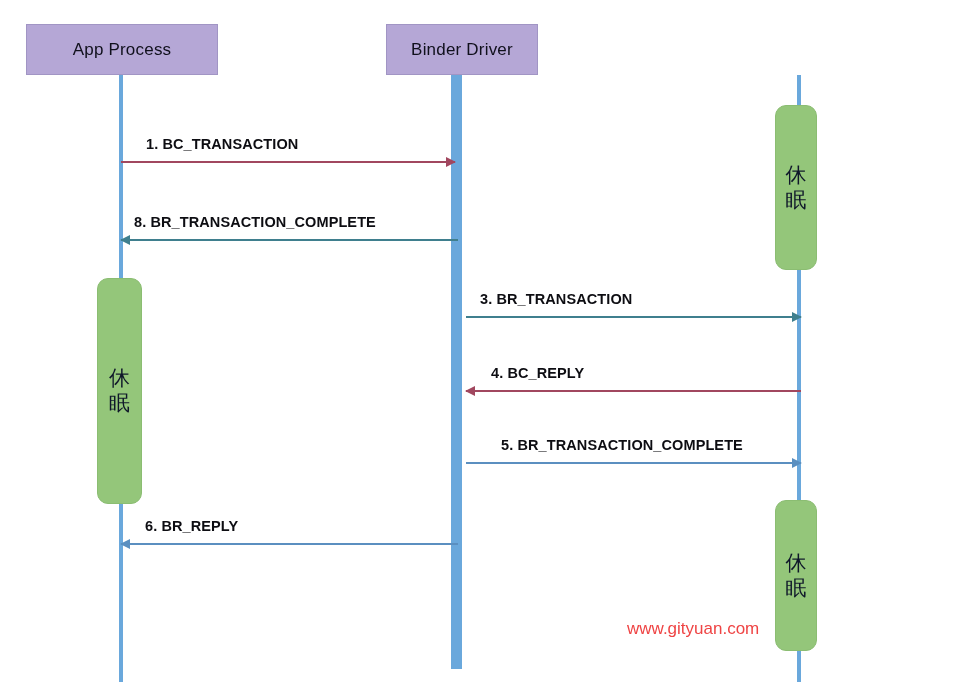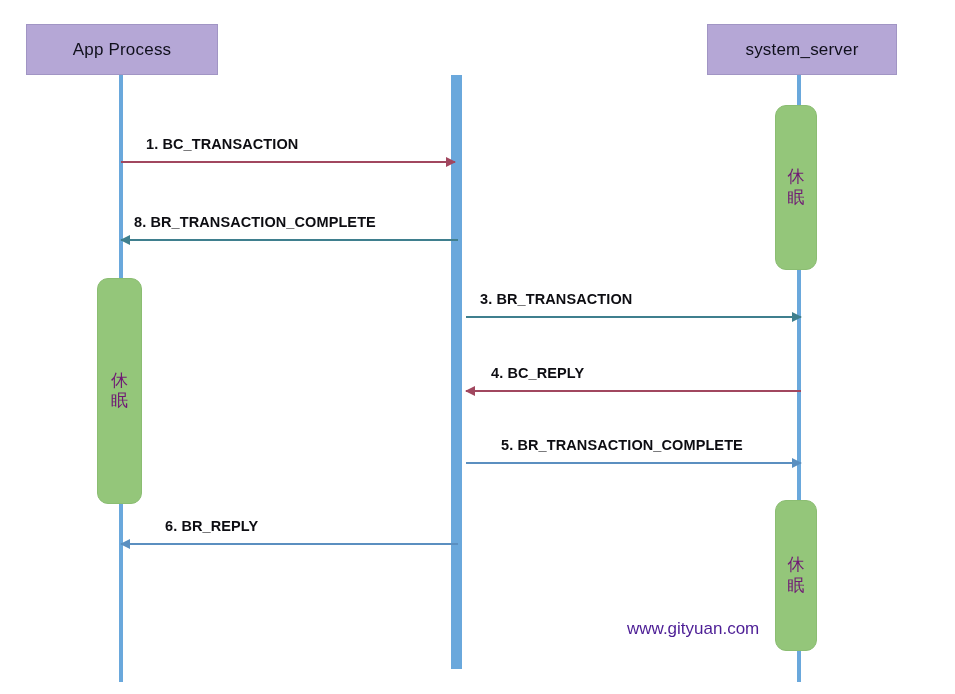--- a/index.html
+++ b/index.html
@@ -46,22 +46,22 @@
     background: #94c67a;
     border: 1px solid #8bbd72;
     border-radius: 11px;
     display: flex;
     flex-direction: column;
     align-items: center;
     justify-content: center;
     box-sizing: border-box;
   }
   .sleep-box-label {
-    font-size: 17px;
-    color: #701a75;
+    font-size: 21px;
+    color: #0f172a;
     line-height: 1.18;
     text-align: center;
     writing-mode: horizontal-tb;
     width: 1em;
     word-break: break-all;
   }
   
   .message {
     position: absolute;
     height: 0;
@@ -112,22 +112,22 @@
 </head>
 <body>
 
 <div id="diagram-root">
     <div class="lifeline lifeline-thin" style="left: 119px; top: 75px; width: 4px; height: 607px; background: rgb(106, 168, 220);"></div>
     <div class="lifeline lifeline-thick" style="left: 451px; top: 75px; width: 11px; height: 594px; background: rgb(106, 168, 220);"></div>
     <div class="lifeline lifeline-thin" style="left: 797px; top: 75px; width: 4px; height: 607px; background: rgb(106, 168, 220);"></div>
     <div class="participant" style="left: 26px; top: 24px; width: 192px; height: 51px; background: rgb(181, 167, 214); border-color: rgb(161, 149, 196);">
       <span class="participant-label">App Process</span>
     </div>
-    <div class="participant" style="left: 707px; top: 24px; width: 190px; height: 51px; background: rgb(181, 167, 214); border-color: rgb(161, 149, 196);">
-      <span class="participant-label">system_server</span>
+    <div class="participant" style="left: 386px; top: 24px; width: 152px; height: 51px; background: rgb(181, 167, 214); border-color: rgb(161, 149, 196);">
+      <span class="participant-label">Binder Driver</span>
     </div>
     <div class="sleep-box" style="left: 775px; top: 105px; width: 42px; height: 165px; background: rgb(148, 198, 122); border-color: rgb(139, 189, 114);">
       <div class="sleep-box-label">休眠</div>
     </div>
     <div class="sleep-box" style="left: 97px; top: 278px; width: 45px; height: 226px; background: rgb(148, 198, 122); border-color: rgb(139, 189, 114);">
       <div class="sleep-box-label">休眠</div>
     </div>
     <div class="sleep-box" style="left: 775px; top: 500px; width: 42px; height: 151px; background: rgb(148, 198, 122); border-color: rgb(139, 189, 114);">
       <div class="sleep-box-label">休眠</div>
     </div>
@@ -152,16 +152,16 @@
       <div class="message-label" style="left: 25px; text-align: center;">4. BC_REPLY</div>
     </div>
     <div class="message dir-right" style="left: 466px; top: 462px; width: 335px;">
       <div class="message-line" style="background: rgb(91, 143, 192);"></div>
       <div class="message-head" style="border-left-color: rgb(91, 143, 192);"></div>
       <div class="message-label" style="left: 35px; margin-top: 48px;">5. BR_TRANSACTION_COMPLETE</div>
     </div>
     <div class="message dir-left" style="left: 121px; top: 543px; width: 337px;">
       <div class="message-line" style="background: rgb(91, 143, 192);"></div>
       <div class="message-head" style="border-right-color: rgb(91, 143, 192);"></div>
-      <div class="message-label" style="left: 44px;">6. BR_REPLY</div>
+      <div class="message-label" style="left: 24px;">6. BR_REPLY</div>
     </div>
-    <div class="watermark" style="left: 627px; top: 619px; color: #4c1d95;">www.gityuan.com</div>
+    <div class="watermark" style="left: 627px; top: 619px; color: #ef4444;">www.gityuan.com</div>
   </div>
 
 </body></html>

